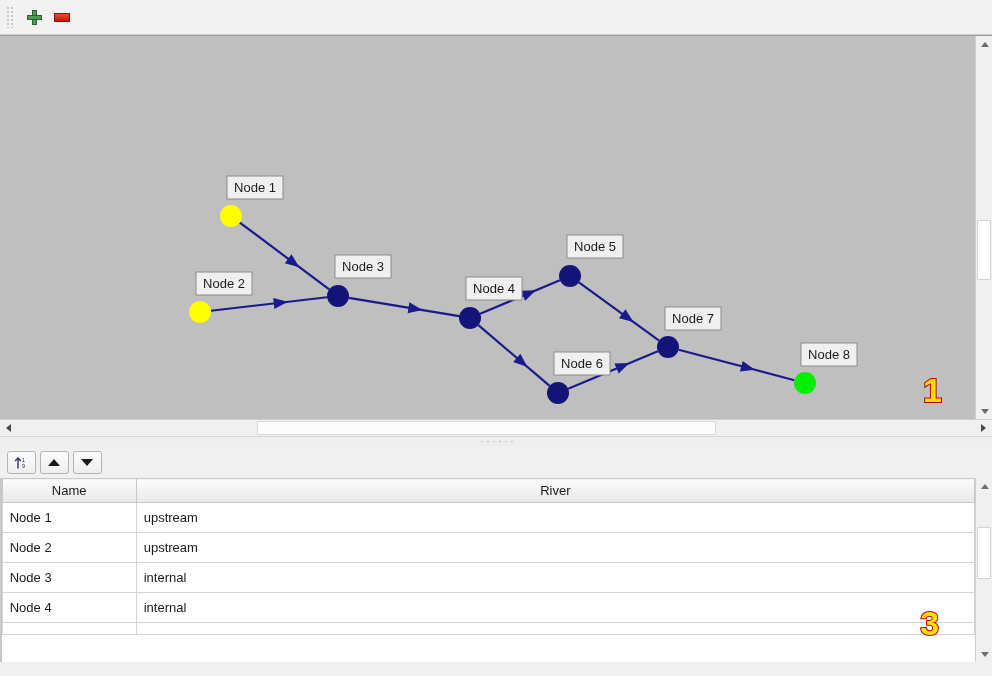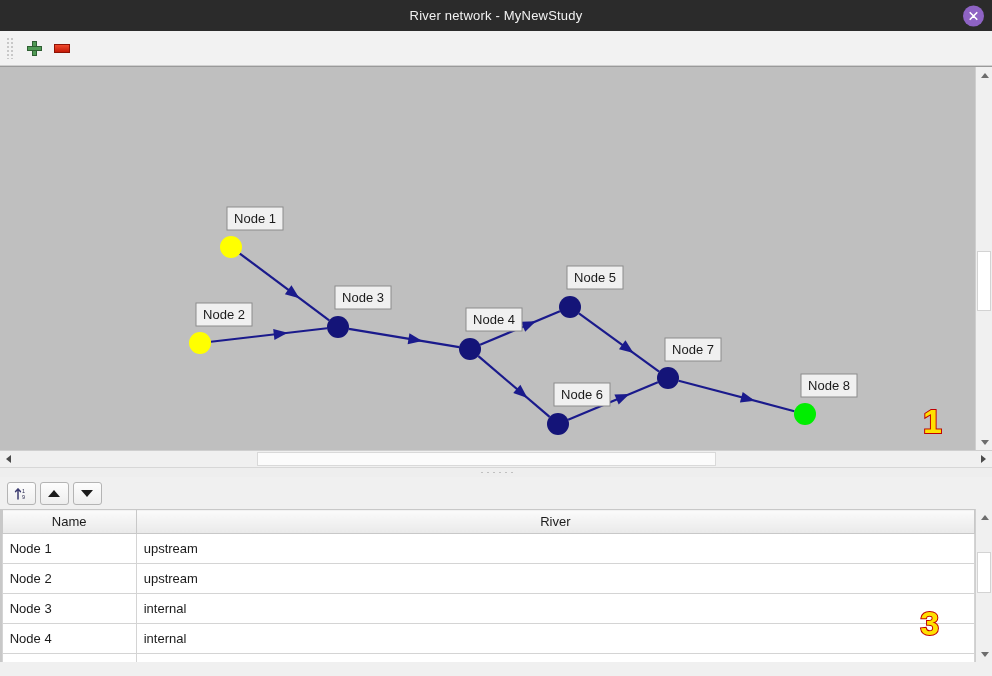--- a/index.html
+++ b/index.html
@@ -217,28 +217,20 @@
 
   .footer-strip {
     height: 14px; min-height: 14px; background: #f0f0f0;
   }
 </style>
 </head>
 <body>
 
 <div id="app">
 
-  <div class="titlebar">
-    <span class="title">River network - MyNewStudy</span>
-    <div class="close-btn">
-      <svg width="11" height="11" viewBox="0 0 11 11">
-        <path d="M2.2 2.2 L8.8 8.8 M8.8 2.2 L2.2 8.8" stroke="#ffffff" stroke-width="1.6" stroke-linecap="round"></path>
-      </svg>
-    </div>
-  </div>
 
   <div class="toolbar">
     <div class="tb-grip"></div>
     <button class="tb-btn" title="Add">
       <span class="icon-plus"></span>
     </button>
     <button class="tb-btn" title="Delete">
       <span class="icon-minus"></span>
     </button>
   </div>

